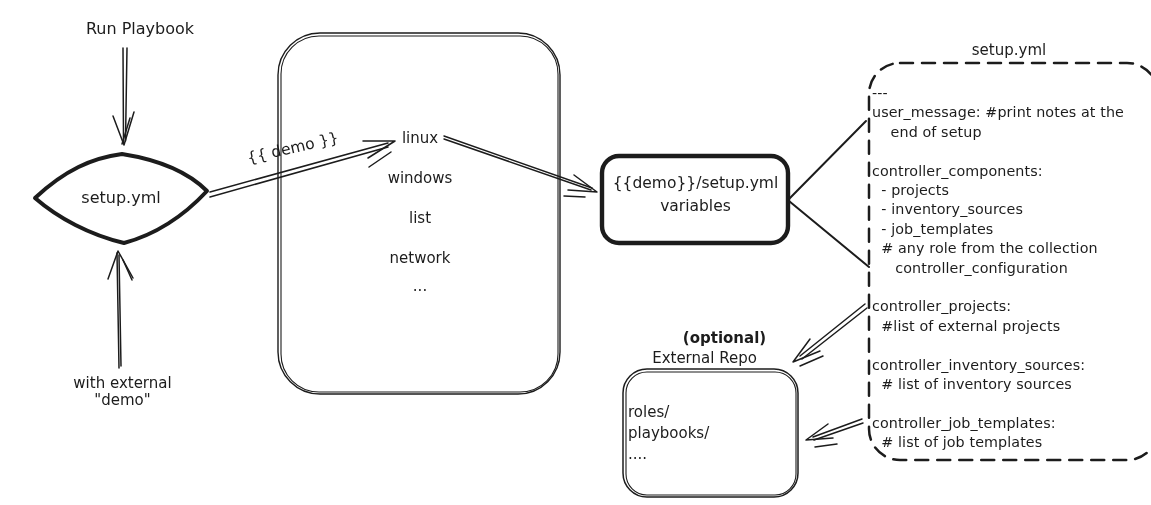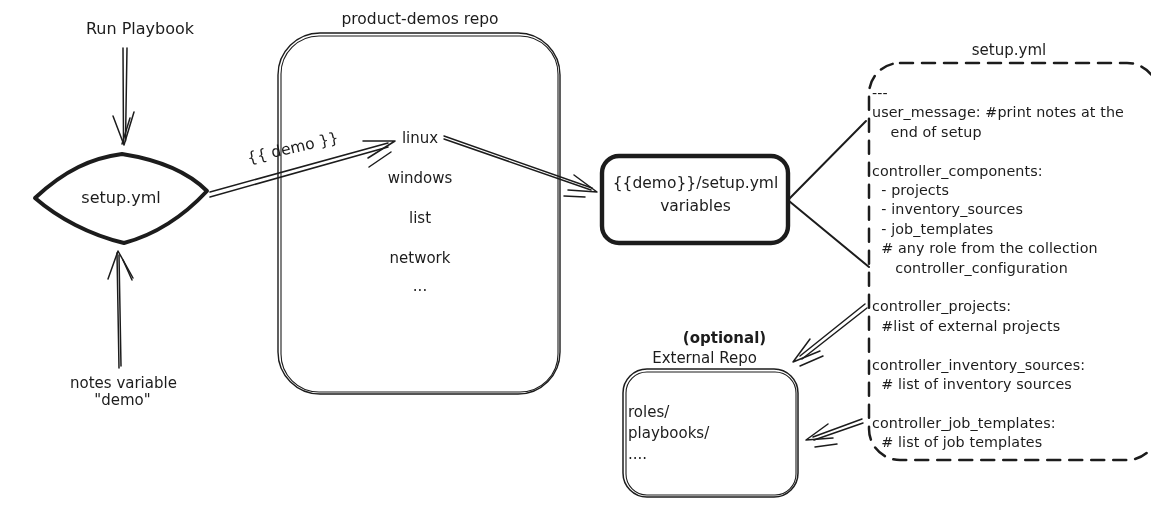--- a/index.html
+++ b/index.html
@@ -109,24 +109,23 @@
     </g>
 
   </svg>
 
   <div class="txt center" style="left:55px;top:19px;width:130px;font-size:16px;">Run Playbook</div>
 
   <div class="txt center" style="left:40px;top:188px;width:122px;font-size:16px;">setup.yml</div>
 
   <div class="txt center rot" style="left:220px;top:139px;width:106px;font-size:15.5px;">{{ demo }}</div>
 
-  <div class="txt center" style="left:50px;top:374px;width:105px;">notes variable</div>
+  <div class="txt center" style="left:50px;top:374px;width:105px;">with external</div>
   <div class="txt center" style="left:50px;top:391px;width:105px;">"demo"</div>
 
-  <div class="txt center" style="left:310px;top:10px;width:180px;font-size:15.5px;">product-demos repo</div>
 
   <div class="txt center" style="left:340px;top:129px;width:120px;">linux</div>
   <div class="txt center" style="left:340px;top:169px;width:120px;">windows</div>
   <div class="txt center" style="left:340px;top:209px;width:120px;">list</div>
   <div class="txt center" style="left:340px;top:249px;width:120px;">network</div>
   <div class="txt center" style="left:340px;top:277px;width:120px;">...</div>
 
   <div class="txt center" style="left:585px;top:174px;width:181px;font-size:15.5px;">{{demo}}/setup.yml</div>
   <div class="txt center" style="left:585px;top:197px;width:181px;font-size:15.5px;">variables</div>
 

